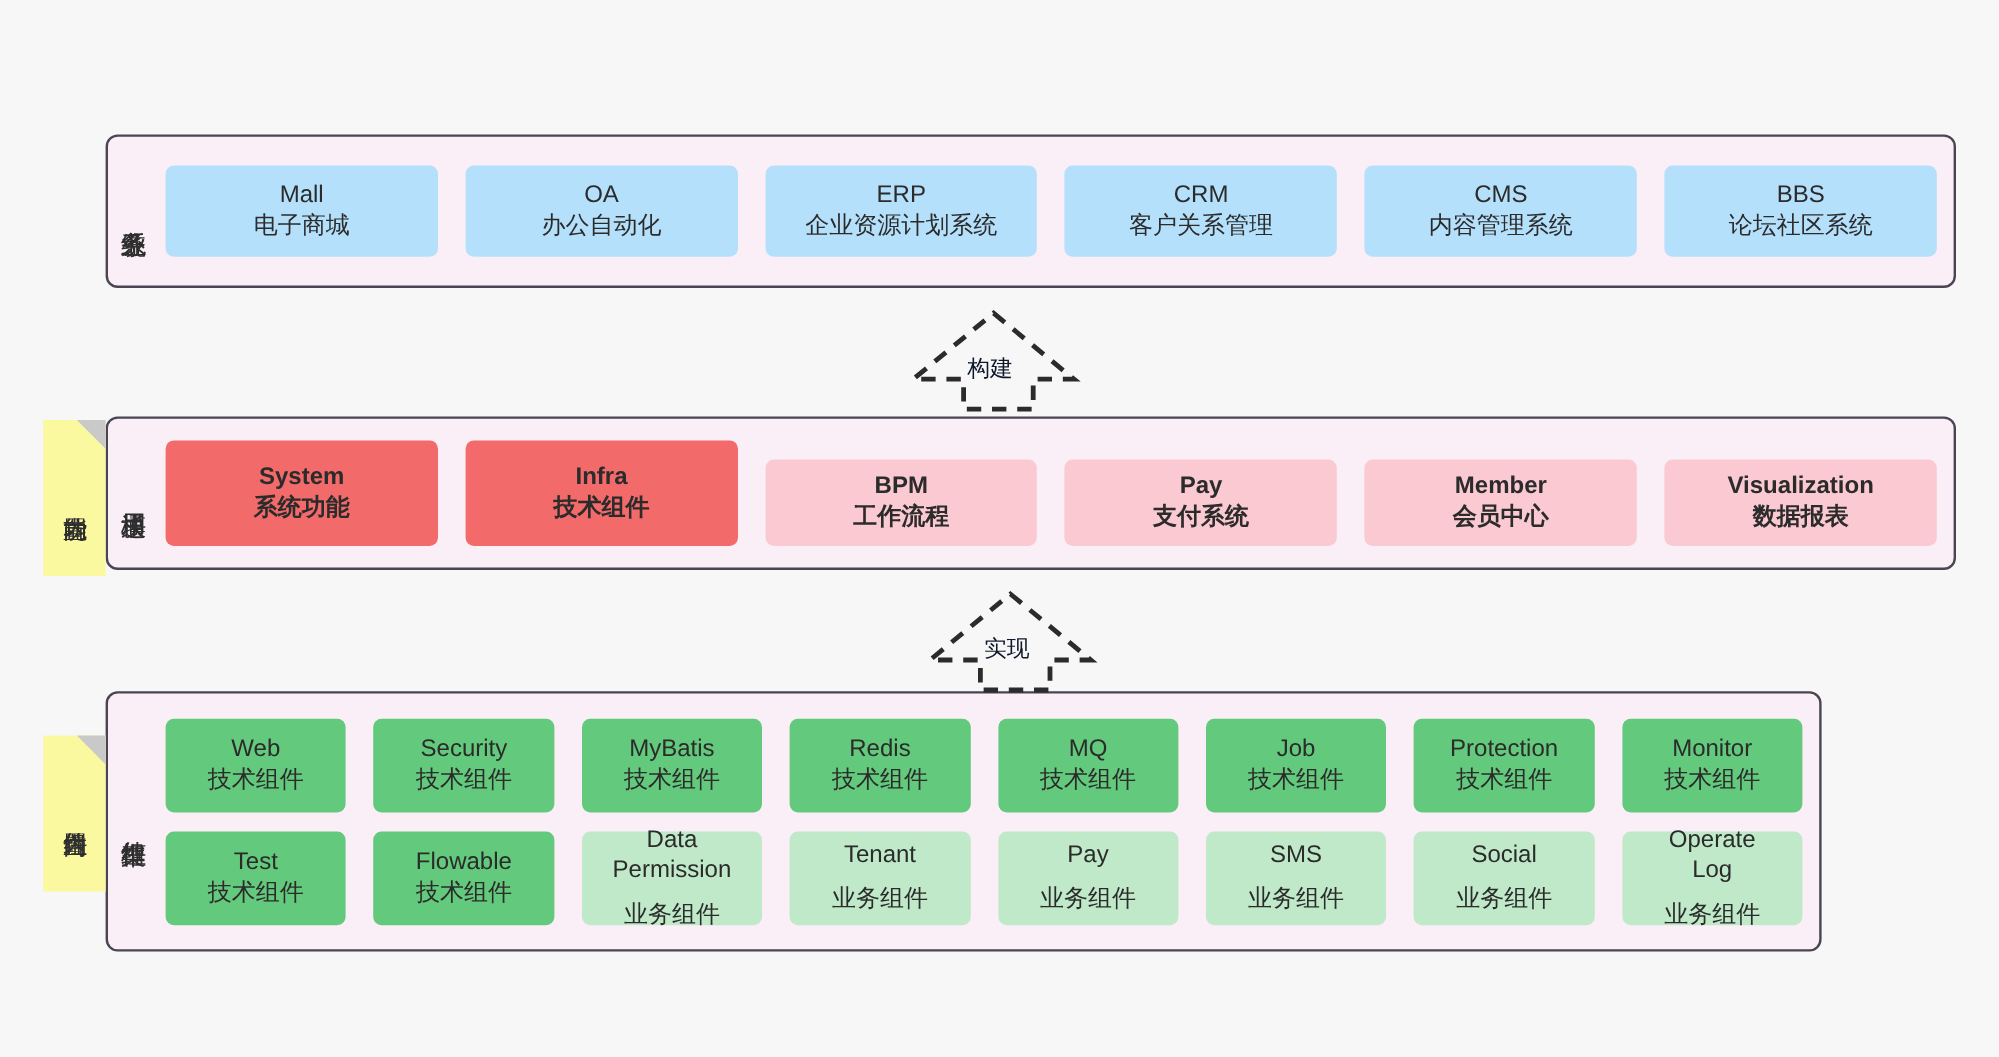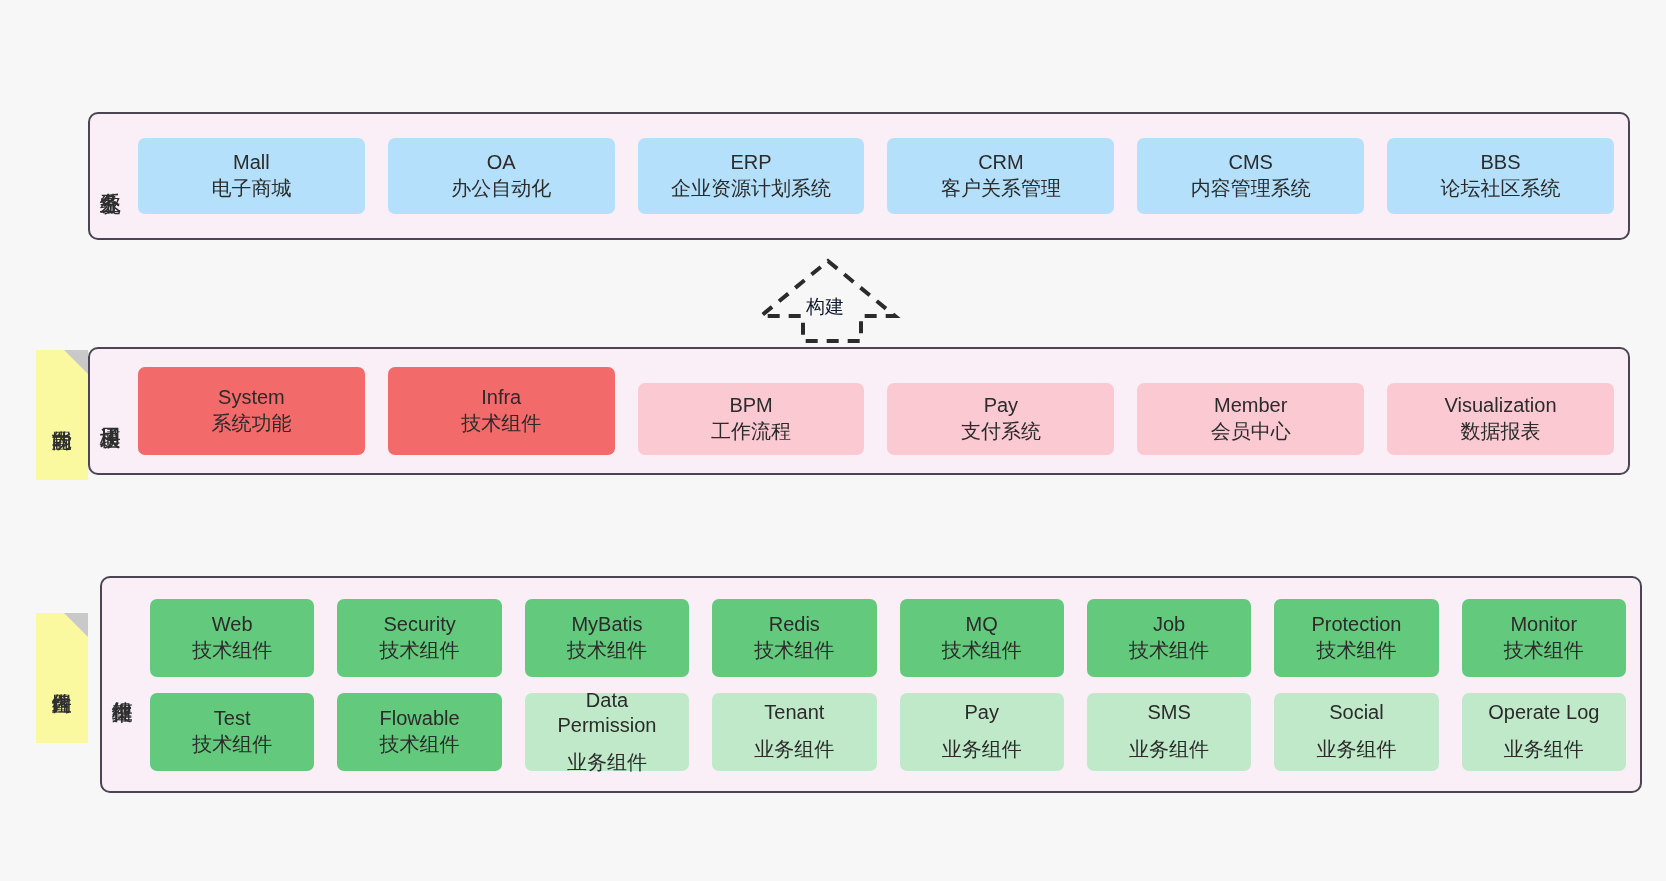--- a/index.html
+++ b/index.html
@@ -175,21 +175,21 @@
   </div>
 
   <div class="note" style="left:36px; top:350px; width:52px; height:130px;">
     <span class="fold"></span>
     <span class="note-label">内置功能</span>
   </div>
 
   <div class="layer" id="layer-common" style="left:88px; top:347px; width:1542px; height:128px;">
     <div class="layer-title">通用模块</div>
     <div class="layer-body">
-      <div class="row" style="height:88px;">
+      <div class="row" style="height:88px;font-weight:bold;">
         <div class="node red">
           <div class="t1">System</div>
           <div class="t2">系统功能</div>
         </div>
         <div class="node red">
           <div class="t1">Infra</div>
           <div class="t2">技术组件</div>
         </div>
         <div class="node pink">
           <div class="t1">BPM</div>
@@ -204,27 +204,33 @@
           <div class="t2">会员中心</div>
         </div>
         <div class="node pink">
           <div class="t1">Visualization</div>
           <div class="t2">数据报表</div>
         </div>
       </div>
     </div>
   </div>
 
+  <div class="arrow-wrap" style="left:772px; top:492px; width:140px; height:86px;">
+    <svg width="140" height="86" viewBox="0 0 140 86">
+      <path d="M 70 3 L 137 58 L 103 58 L 103 83 L 45 83 L 45 58 L 3 58 Z" fill="none" stroke="#2b2b2b" stroke-width="4" stroke-dasharray="12,9" stroke-linejoin="miter"></path>
+    </svg>
+    <div class="arrow-label" style="left:48px; top:36px;">实现</div>
+  </div>
 
   <div class="note" style="left:36px; top:613px; width:52px; height:130px;">
     <span class="fold"></span>
     <span class="note-label">内置组件</span>
   </div>
 
-  <div class="layer" id="layer-framework" style="left:88px; top:576px; width:1542px; height:217px;margin-left:12px;">
+  <div class="layer" id="layer-framework" style="left:88px; top:576px; width:1430px; height:217px;">
     <div class="layer-title">框架组件</div>
     <div class="layer-body" style="gap:16px;">
 
       <div class="row" style="height:78px;">
         <div class="node green">
           <div class="t1">Web</div>
           <div class="t2">技术组件</div>
         </div>
         <div class="node green">
           <div class="t1">Security</div>

